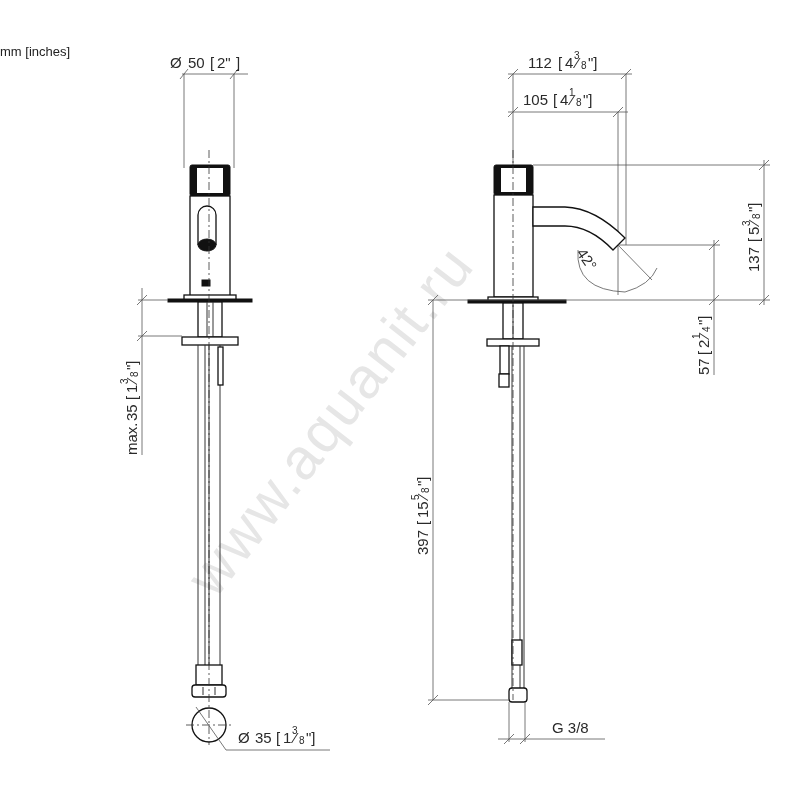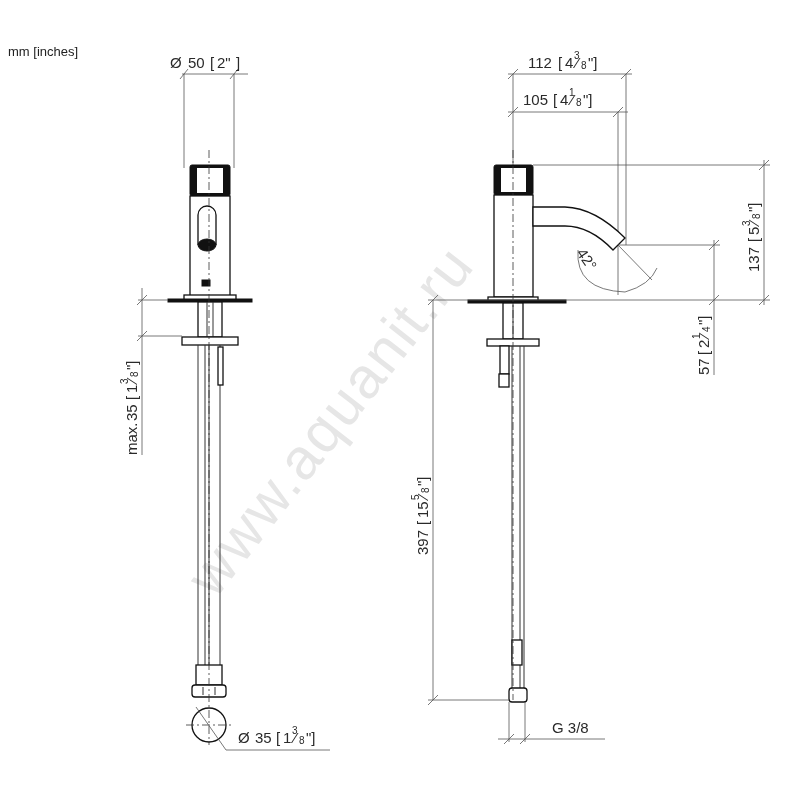--- a/index.html
+++ b/index.html
@@ -1,18 +1,18 @@
 <!DOCTYPE html>
 <html><head>
 <meta charset="utf-8">
 <style>
   html, body { margin: 0; padding: 0; background: #ffffff; }
   body { width: 800px; height: 800px; position: relative; overflow: hidden; font-family: "Liberation Sans", sans-serif; }
   .canvas { position: absolute; left: 0; top: 0; width: 800px; height: 800px; }
-  .units { position: absolute; left: 8px; top: 44px; font-size: 13px; color: #222; font-family: "Liberation Sans", sans-serif; }
+  .units { position: absolute; left: 0; top: 44px; font-size: 13px; color: #222; font-family: "Liberation Sans", sans-serif; }
   svg text { font-family: "Liberation Sans", sans-serif; fill: #2a2a2a; }
   .dim { font-size: 15px; }
   .frac { font-size: 10px; }
   .ln { stroke: #333; stroke-width: 1; fill: none; }
   .thin { stroke: #555; stroke-width: 0.8; fill: none; }
   .part { stroke: #111; stroke-width: 1.3; fill: #fff; }
   .blk { fill: #111; stroke: #111; }
   .center { stroke: #333; stroke-width: 0.8; stroke-dasharray: 8 3 2 3; fill: none; }
   .wm { font-size: 58px; fill: #e6e6e6; font-family: "Liberation Sans", sans-serif; letter-spacing: 2px; }
 </style>

